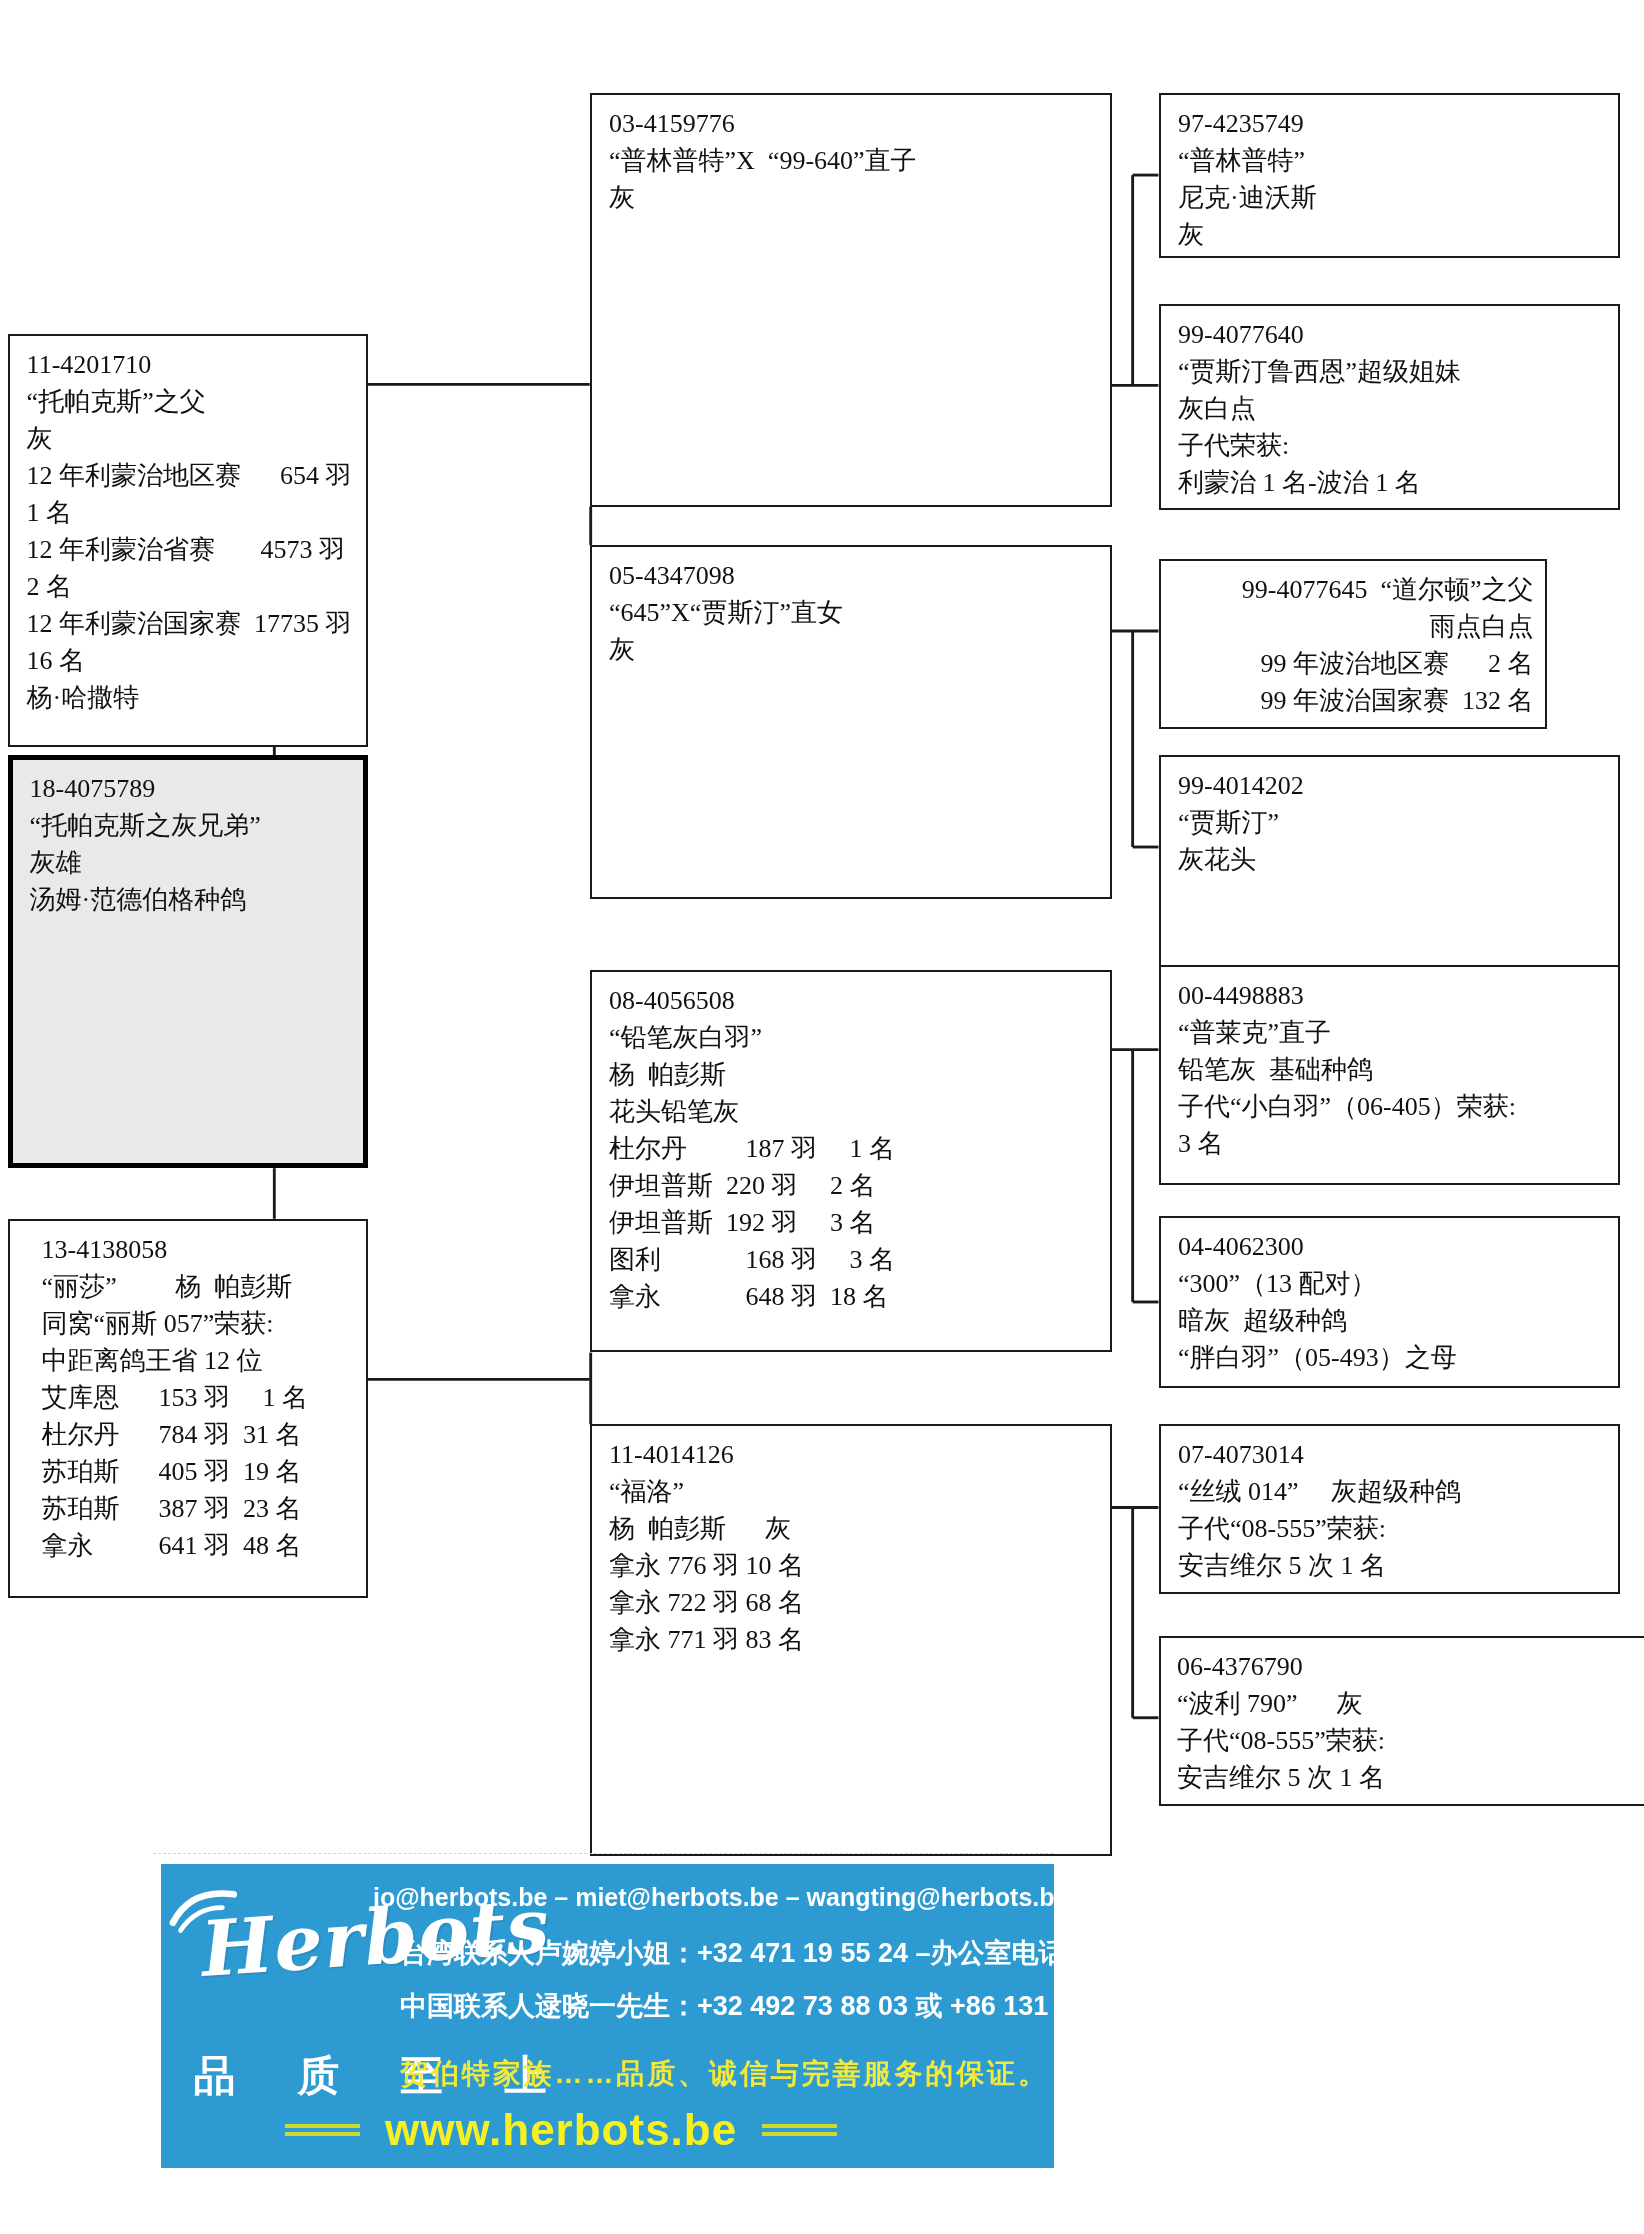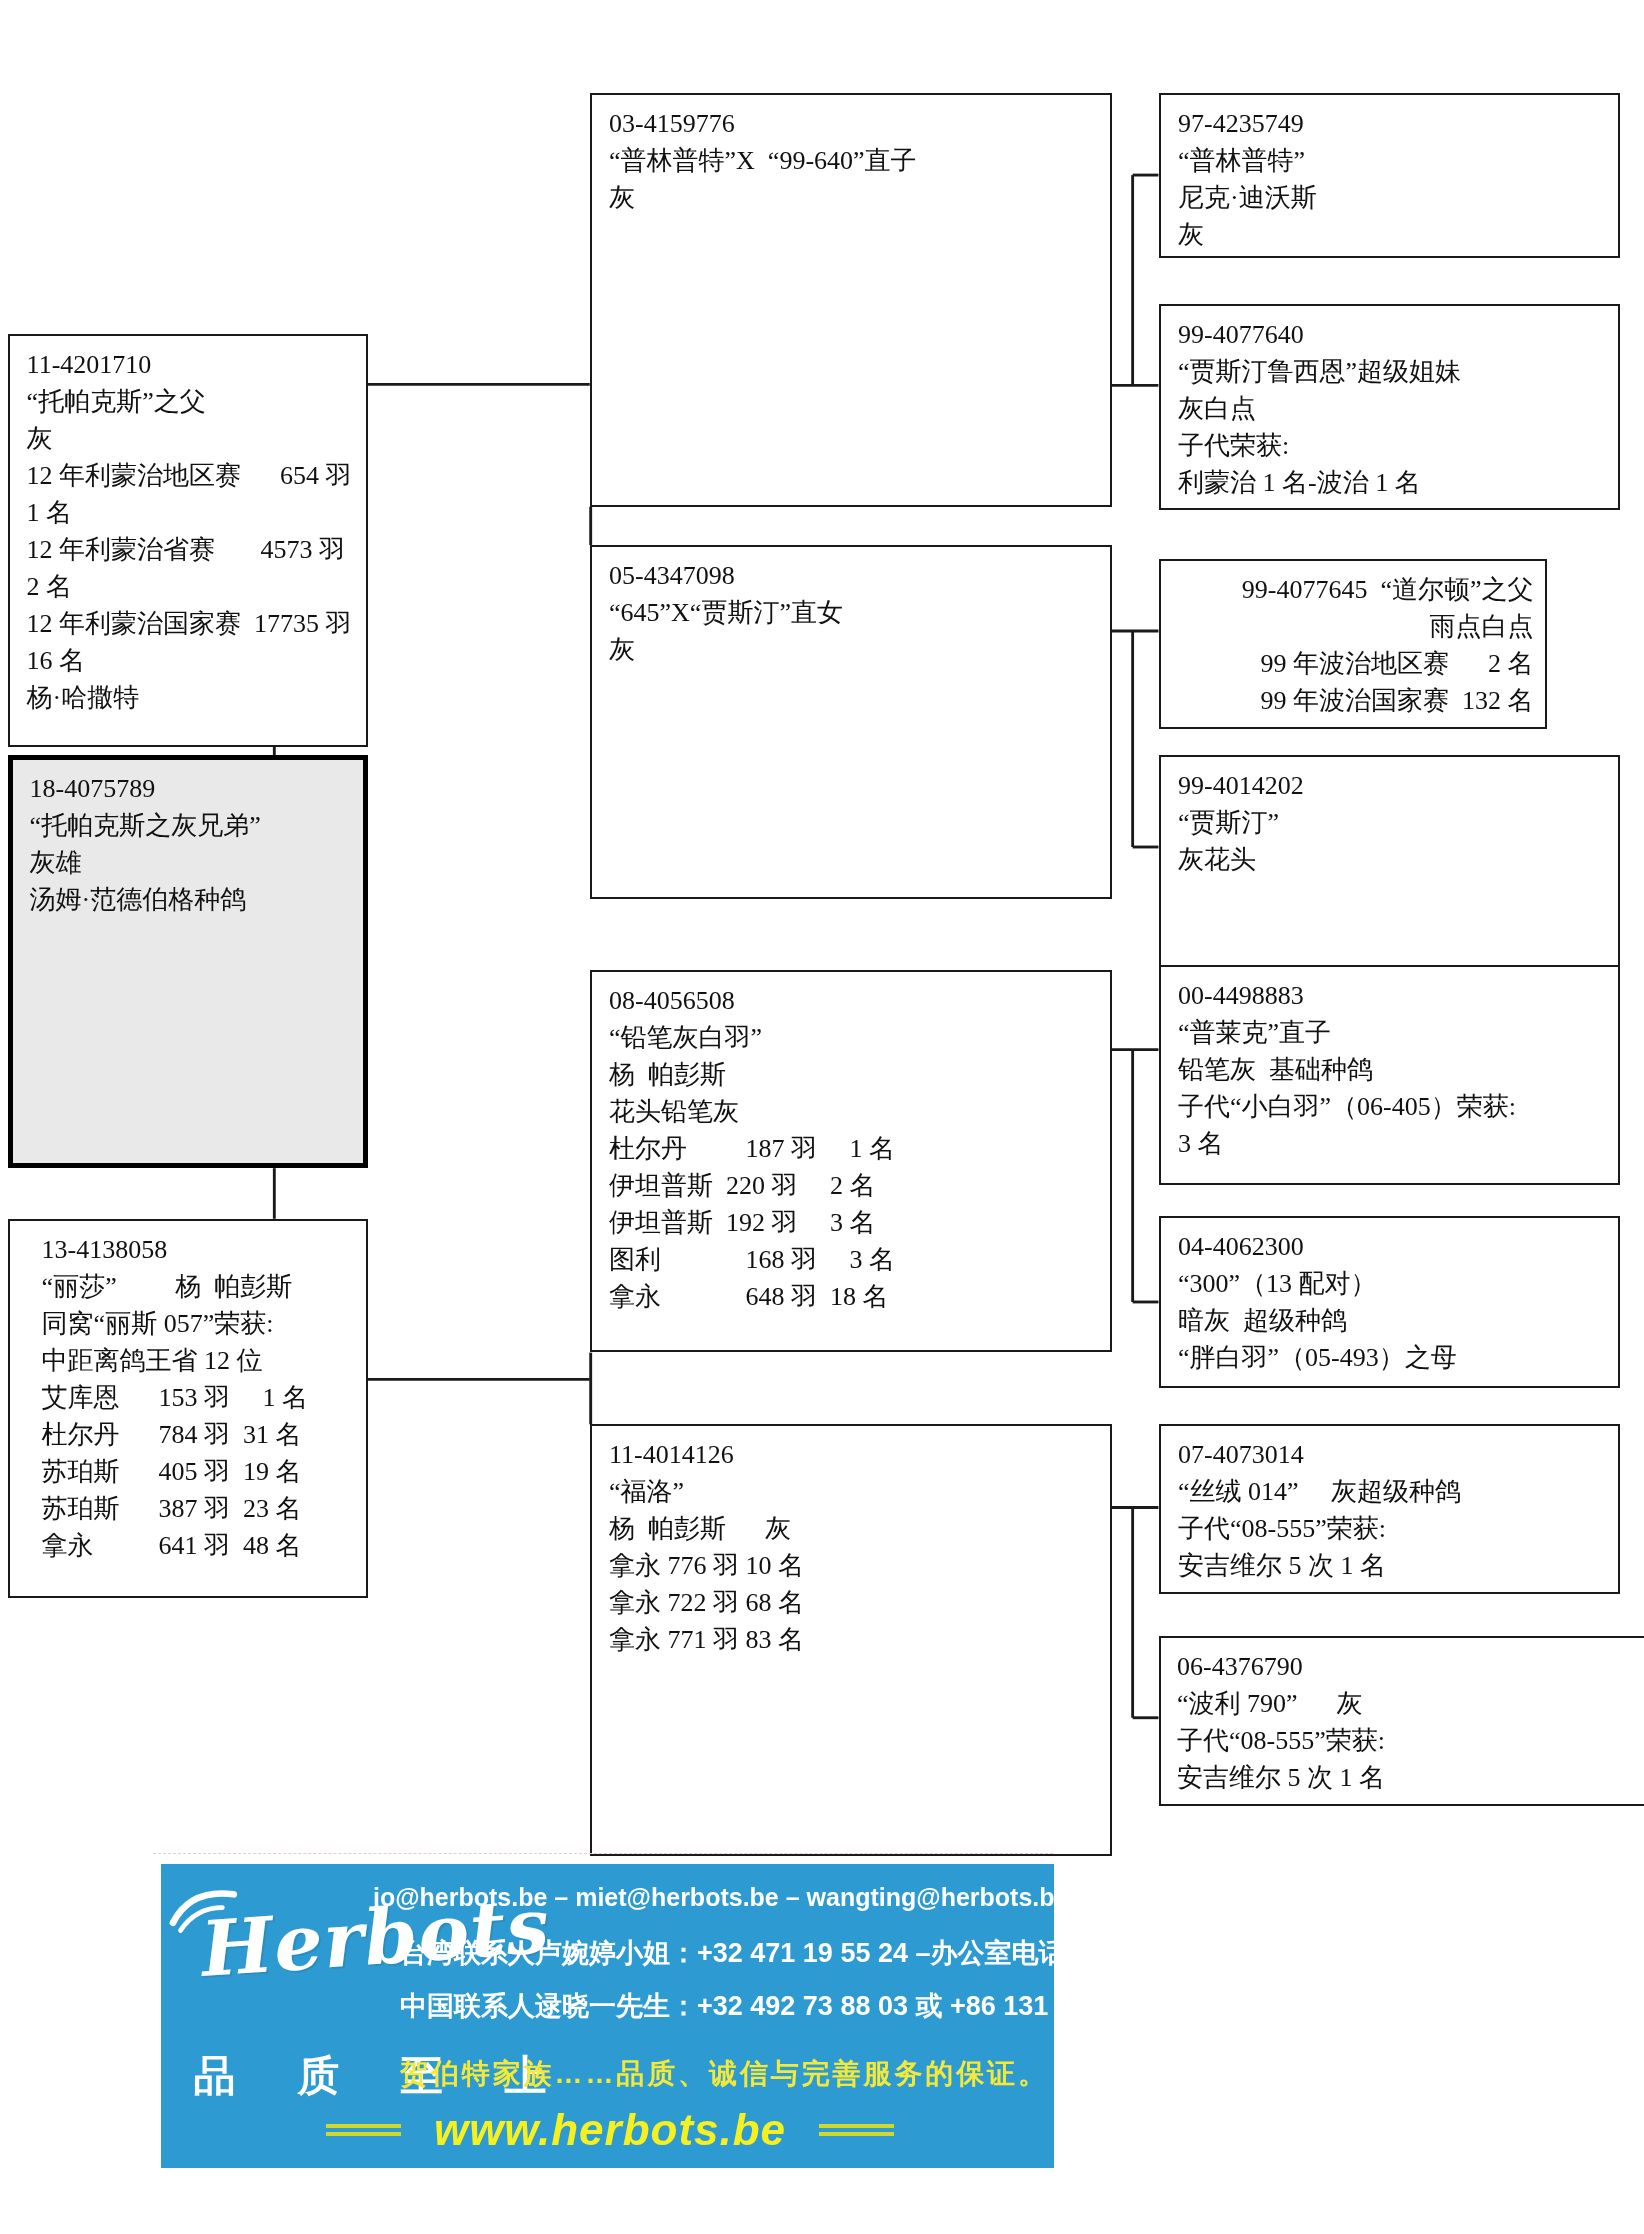--- a/index.html
+++ b/index.html
@@ -44,21 +44,21 @@
   .contact3 {
     position:absolute; left:239px; right:5.7px; top:124px; color:#ffffff;
     font-weight:bold; font-size:27px; text-align:center; white-space:nowrap;
   }
   .promise {
     position:absolute; left:239px; right:5.7px; top:191px; color:#f2e93a;
     font-weight:bold; font-size:28px; letter-spacing:2.9px; text-align:center; white-space:nowrap;
   }
   .website-row {
     position:absolute; left:124px; top:241px; width:650px;
-    display:flex; align-items:center; justify-content:center; gap:33px;font-style:italic;
+    display:flex; align-items:center; justify-content:flex-start; gap:25px;
   }
   .dbar { width:75px; height:4.8px; border-top:4.8px solid #cfd82b; border-bottom:4.8px solid #cfd82b; }
   .website { color:#f7f021; font-weight:bold; font-size:44px; letter-spacing:1px; white-space:nowrap; }
 </style>
 </head>
 <body>
 
 <div class="page">
 
   <svg class="connectors" viewBox="0 0 1720 2338" xmlns="http://www.w3.org/2000/svg">

